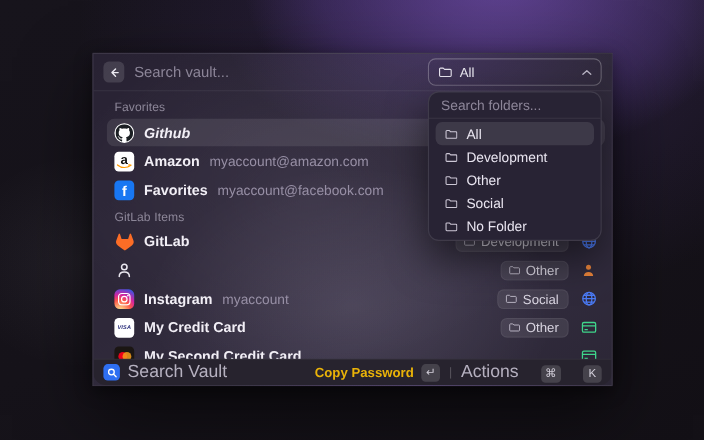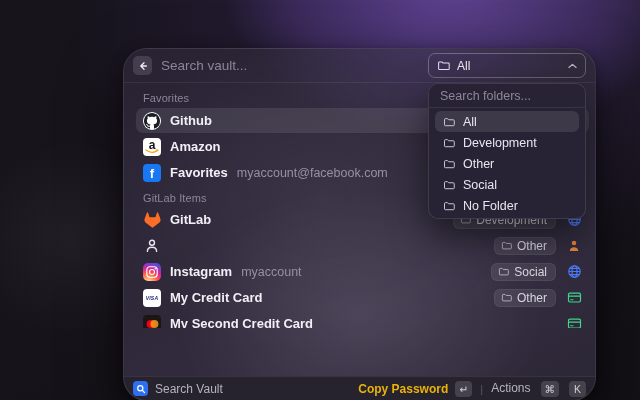--- a/index.html
+++ b/index.html
@@ -12,31 +12,30 @@
     overflow:hidden;
     background:
       radial-gradient(300px 210px at 455px -20px, rgba(140,96,215,0.55), rgba(122,82,198,0.25) 55%, rgba(122,82,198,0.0) 78%),
       radial-gradient(480px 330px at 430px 30px, rgba(96,64,160,0.30), transparent 75%),
       radial-gradient(150px 130px at 72px 238px, rgba(215,210,230,0.06), transparent 75%),
       linear-gradient(160deg, #17141c 0%, #16131a 55%, #131016 100%);
   }
 
   
   .window {
-    position:absolute; left:84px; top:48px; width:473px; height:353px;
-    border-radius:24px;
+    position:absolute; left:84px; top:48px; width:473px; height:303px;
+    border-radius:0;
     border:1px solid rgba(255,255,255,0.07);
     box-shadow:0 26px 60px rgba(0,0,0,0.55), 0 4px 14px rgba(0,0,0,0.4);
     background:
       radial-gradient(280px 190px at 50% 76%, rgba(198,188,214,0.16), transparent 66%),
       radial-gradient(320px 220px at 42% 42%, rgba(172,162,192,0.10), transparent 70%),
       radial-gradient(250px 150px at 64% -6%, rgba(132,96,202,0.30), transparent 72%),
       linear-gradient(150deg, #282233 0%, #2e2839 45%, #332d40 70%, #2b2635 100%);
     overflow:hidden;
-    margin-left:39px;
   }
 
   
   .topbar {
     height:34px; display:flex; align-items:center; gap:9px; padding:0 9px;
     border-bottom:1px solid rgba(255,255,255,0.07);
   }
   .back-btn {
     width:19px; height:19px; flex:0 0 auto; border-radius:5px;
     background:rgba(255,255,255,0.13);
@@ -61,21 +60,21 @@
     height:16px; display:flex; align-items:center; padding-left:7px;
     font-size:11px; color:#8c8698; letter-spacing:.1px;
   }
   .sec-h.first { margin-top:7px; }
   .sec-h.second { margin-top:5px; }
   .row {
     height:25px; margin-top:1px; display:flex; align-items:center;
     gap:9px; padding:0 7px; border-radius:7px; cursor:pointer;
   }
   .row.first { margin-top:2px; }
-  .row.selected { background:rgba(255,255,255,0.095); }
+  .row.selected { background:rgba(255,255,255,0.095);font-style:italic; }
   .row .title { font-size:13px; font-weight:700; color:#f2eff6; white-space:nowrap; }
   .row .sub { font-size:12.5px; color:#978fa5; white-space:nowrap; }
   .row .right { margin-left:auto; display:flex; align-items:center; gap:10px; }
 
   .ricon {
     width:18px; height:18px; flex:0 0 auto; border-radius:4px;
     display:flex; align-items:center; justify-content:center; position:relative; overflow:hidden;
   }
   .ricon.circle { border-radius:50%; }
   .ricon.gh { background:#ffffff; }
@@ -128,24 +127,24 @@
   .footer {
     position:absolute; left:0; right:0; bottom:0; height:24px;
     background:#27232e; border-top:1px solid rgba(255,255,255,0.08);
     border-radius:0 0 11px 11px;
     display:flex; align-items:center; gap:7px; padding:0 9px; z-index:5;
   }
   .f-appicon {
     width:15px; height:15px; border-radius:4px; background:#2e6ff2;
     display:flex; align-items:center; justify-content:center;
   }
-  .f-label { font-size:12px; color:#b6b1c0; }
+  .f-label { font-size:16px; color:#b6b1c0; }
   .f-primary { margin-left:auto; display:flex; align-items:center; gap:7px; cursor:pointer; }
   .f-primary .f-strong { font-size:12px; font-weight:700; color:#eab308; }
-  .f-secondary { display:flex; align-items:flex-start; gap:10px; cursor:pointer; }
+  .f-secondary { display:flex; align-items:flex-end; gap:20px; cursor:pointer; }
   .key {
     height:16px; min-width:17px; padding:0 4px; border-radius:4px;
     background:rgba(255,255,255,0.14); color:#d2ced9;
     font-size:10.5px; display:flex; align-items:center; justify-content:center;
   }
   .f-div { color:rgba(255,255,255,0.22); font-size:11px; padding:0 1px; }
 </style>
 </head>
 <body>
 
@@ -189,20 +188,21 @@
       </div>
 
       <div class="row">
         <span class="ricon amz">
           <span class="a-letter">a</span>
           <svg class="smile" width="14" height="5" viewBox="0 0 14 5">
               <path d="M0.8 0.9 C4.6 4.0 9.4 3.9 13 1.2 M13 1.2 l-1.9 -0.2" fill="none" stroke="#ff9900" stroke-width="1.2" stroke-linecap="round"></path>
             </svg>
         </span>
         <span class="title">Amazon</span>
+        <span class="sub">myaccount@amazon.com</span>
       </div>
 
       <div class="row">
         <span class="ricon fb">
           <span>f</span>
         </span>
         <span class="title">Favorites</span>
         <span class="sub">myaccount@facebook.com</span>
       </div>
 

